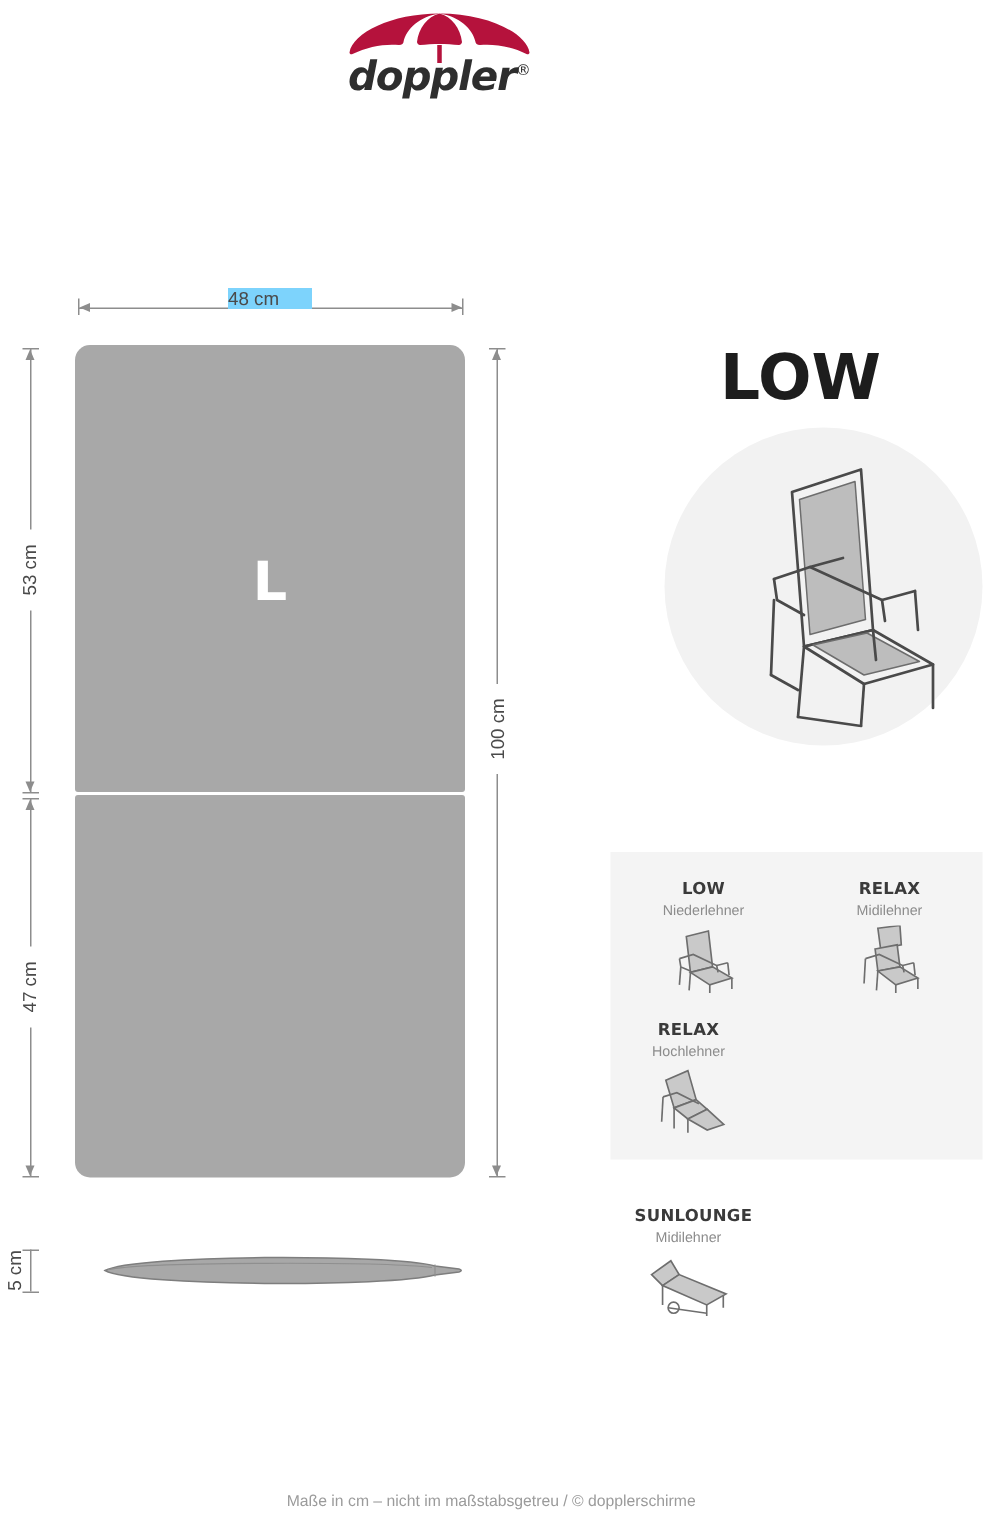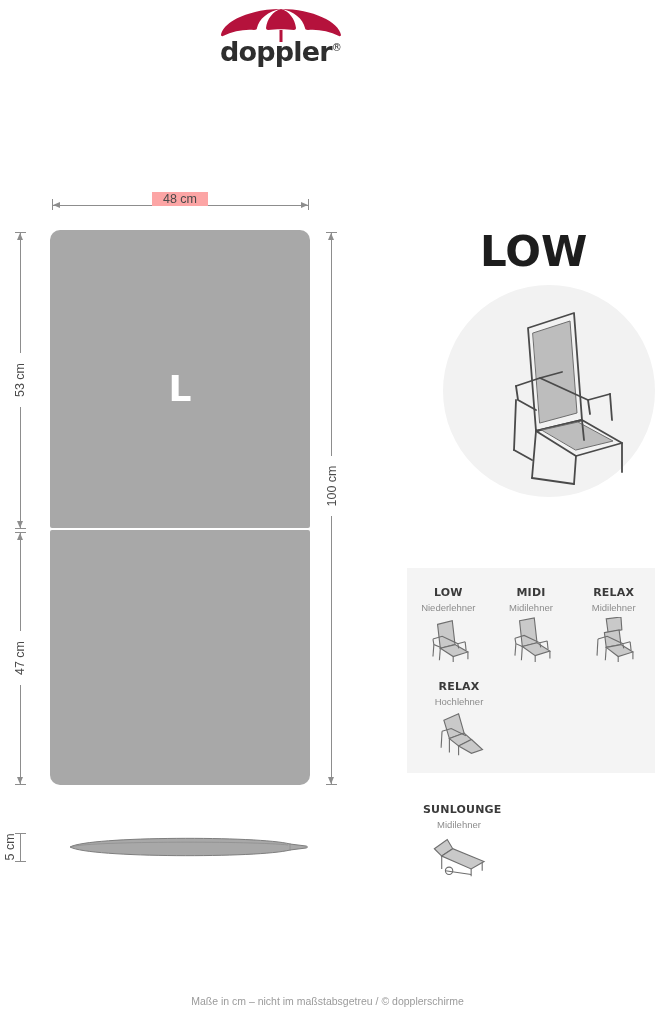--- a/index.html
+++ b/index.html
@@ -10,23 +10,24 @@
     background: #ffffff;
     font-family: "Liberation Sans", sans-serif;
     color: #3b3b3b;
     position: relative;
     overflow: hidden;
   }
 
   
   #logo {
     position: absolute;
-    left: 0; top: 8px;
+    left: 12px; top: 8px;
     width: 561px;
     height: 70px;
+    font-style: italic;
   }
   #logo-inner {
     position: relative;
     width: 160px;
     height: 66px;
     margin: 0 auto;
   }
   #logo-umbrella {
     position: absolute;
     left: 50%;
@@ -206,21 +207,21 @@
   <path d="M20 15 C40 4 210 4 240 12 L256 14 C258 14.5 258 15.5 256 16 L240 18 C210 26 40 26 20 15 Z" fill="#a8a8a8" stroke="#7e7e7e" stroke-width="1"></path>
   <path d="M22 14.5 C45 9 205 9 238 13" fill="none" stroke="#8f8f8f" stroke-width="0.8"></path>
   <path d="M240 11 L240 19" fill="none" stroke="#8f8f8f" stroke-width="0.8"></path>
 </svg>
 
 <div class="dim-line dim-h" style="left:52px; top:205px; width:256px;"></div>
 <div class="tick tick-v" style="left:52px; top:199px;"></div>
 <div class="tick tick-v" style="left:308px; top:199px;"></div>
 <div class="arrow arr-left" style="left:53px; top:201.5px;"></div>
 <div class="arrow arr-right" style="left:301px; top:201.5px;"></div>
-<div class="dim-label" style="left:152px; top:192px; width:56px; text-align:center; background:#fca5a5;">48 cm</div>
+<div class="dim-label" style="left:152px; top:192px; width:56px; background:#7dd3fc;">48 cm</div>
 
 <div class="dim-line dim-v" style="left:20px; top:232px; height:296px;"></div>
 <div class="tick tick-h" style="left:15px; top:232px;"></div>
 <div class="tick tick-h" style="left:15px; top:528px;"></div>
 <div class="arrow arr-up" style="left:17px; top:233px;"></div>
 <div class="arrow arr-down" style="left:17px; top:521px;"></div>
 <div class="dim-label vert-label" style="left:-7px; top:373px; width:54px; text-align:center; background:#fff;">53 cm</div>
 
 <div class="dim-line dim-v" style="left:20px; top:532px; height:252px;"></div>
 <div class="tick tick-h" style="left:15px; top:532px;"></div>
@@ -285,38 +286,20 @@
           <path d="M40 29 L48 27"></path>
           <path d="M21 34 L20 47"></path>
             <path d="M35 43 L35 49"></path>
           <path d="M51 38 L51 46"></path>
             <path d="M14 30 L13 43"></path>
           <path d="M48 27 L49 36"></path>
         </g>
       </svg>
     </div>
 
-    <div class="legend-item">
-      <div class="legend-title"><b>MIDI</b></div>
-      <div class="legend-sub">Midilehner</div>
-      <svg class="legend-icon" viewBox="0 0 60 50">
-        <g fill="none" stroke="#6e6e6e" stroke-width="1.2">
-          <path d="M18 4 L34 1 L37 28 L21 32 Z" fill="#c9c9c9"></path>
-          <path d="M21 32 L37 28 L51 37 L35 42 Z" fill="#c9c9c9"></path>
-          <path d="M13 23 L23 20 L40 28 L41 33"></path>
-          <path d="M13 23 L14 29 L21 32"></path>
-          <path d="M40 28 L48 26"></path>
-          <path d="M21 32 L20 47"></path>
-            <path d="M35 42 L35 49"></path>
-          <path d="M51 37 L51 45"></path>
-            <path d="M14 29 L13 42"></path>
-          <path d="M48 26 L49 35"></path>
-        </g>
-      </svg>
-    </div>
 
     <div class="legend-item">
       <div class="legend-title"><b>RELAX</b></div>
       <div class="legend-sub">Midilehner</div>
       <svg class="legend-icon" viewBox="0 0 60 50">
         <g fill="none" stroke="#6e6e6e" stroke-width="1.2">
           <path d="M22 2 L38 0 L39 14 L24 17 Z" fill="#c9c9c9"></path>
           <path d="M20 17 L36 14 L38 30 L22 33 Z" fill="#c9c9c9"></path>
           <path d="M22 33 L38 30 L51 38 L35 43 Z" fill="#c9c9c9"></path>
           <path d="M13 24 L23 21 L40 29 L41 34"></path>

